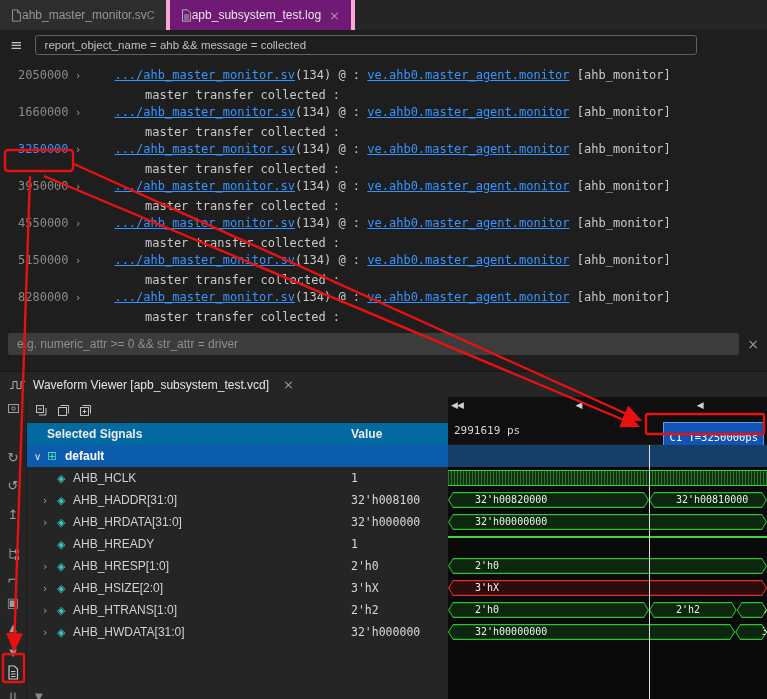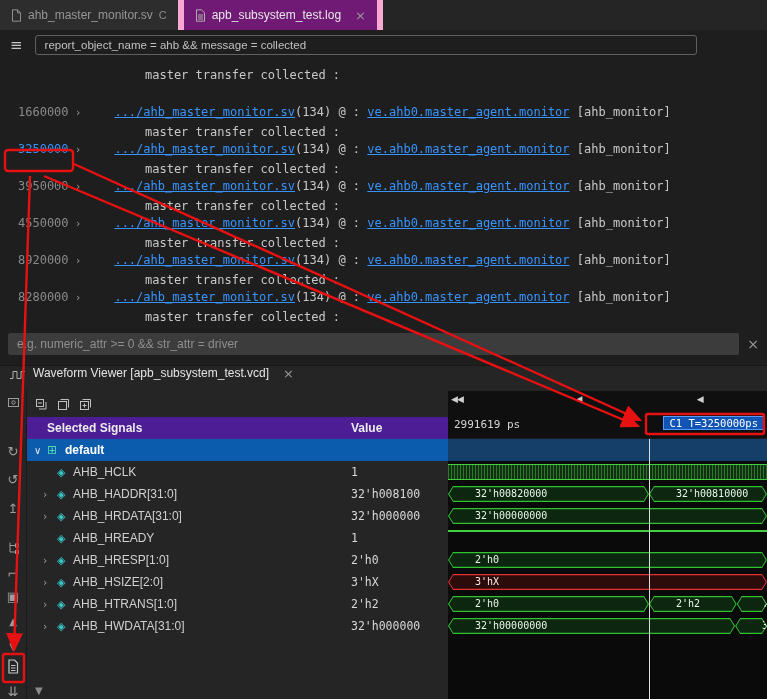--- a/index.html
+++ b/index.html
@@ -4,22 +4,22 @@
 <style>
   * { box-sizing: border-box; margin: 0; padding: 0; }
   body { background:#161616; }
   .screen{position:relative;width:767px;height:699px;background:#1e1e1e;overflow:hidden;
           font-family:"Liberation Sans",sans-serif;color:#ccc;}
   .glyph{font-family:"DejaVu Sans",sans-serif;}
   .mono{font-family:"DejaVu Sans Mono",monospace;}
 
   
   .tabbar{display:flex;height:30px;background:#252526;}
-  .tab{display:flex;align-items:center;gap:6px;padding:0 11px;font-size:12px;background:#2d2d2d;
-       color:#969696;border-right:6px solid #f9a8d4;cursor:pointer;text-align:right;}
+  .tab{display:flex;align-items:center;padding:0 11px;font-size:12px;background:#2d2d2d;
+       color:#969696;border-right:4px solid #f9a8d4;cursor:pointer;text-align:right;}
   .tab.active{background:#701a75;color:#e7e7e7;}
   .tbadge{font-size:11px;color:#8a8a8a;}
   .tclose{margin-left:8px;color:#9a9a9a;font-size:13px;}
   .ficon svg{display:block;}
 
   
   .logbar{display:flex;align-items:center;height:30px;padding:0 10px;gap:12px;}
   .hamburger{font-size:15px;color:#c5c5c5;cursor:pointer;}
   .chip{width:662px;border:1px solid #606060;border-radius:3px;height:20px;display:flex;
         align-items:center;padding:0 9px;font-size:11.5px;color:#c0c0c0;cursor:pointer;}
@@ -37,38 +37,38 @@
   .l2{padding-left:127px;color:#c8c8c8;}
 
   
   .attrbar{display:flex;align-items:center;margin:8px 8px 0 8px;gap:8px;}
   .attrinput{flex:1;height:22px;background:#3c3c3c;border:1px solid #3c3c3c;border-radius:2px;
              color:#ccc;font-size:12px;padding:0 8px;outline:none;font-family:"Liberation Sans",sans-serif;}
   .attrinput::placeholder{color:#8f8f8f;}
   .attrclose{color:#9a9a9a;font-size:14px;cursor:pointer;}
 
   
-  .panelhead{margin-top:10px;height:26px;background:#252526;border-top:1px solid #171717;
-             display:flex;padding:0 10px;gap:8px;}
+  .panelhead{margin-top:16px;height:26px;background:#252526;border-top:1px solid #171717;
+             display:flex;align-items:center;padding:0 10px;gap:8px;}
   .ptitle{font-size:12px;color:#e4e4e4;cursor:pointer;}
   .pclose{color:#9a9a9a;font-size:13px;margin-left:6px;cursor:pointer;}
 
   .panelbody{position:relative;display:flex;height:308px;}
   .strip{position:relative;flex:0 0 27px;background:#252526;border-right:1px solid #1b1b1b;}
   .sicon{position:absolute;left:0;width:26px;text-align:center;color:#9d9d9d;font-size:13px;
          cursor:pointer;line-height:1;}
   .sicon svg{display:inline-block;}
 
   .sigpane{position:relative;flex:0 0 421px;background:#252526;display:flex;flex-direction:column;}
   .sigfilter{height:26px;display:flex;align-items:center;padding:0 8px;gap:9px;}
   .siginput{width:254px;background:#252526;border:none;outline:none;color:#ccc;font-size:12px;
             font-family:"Liberation Sans",sans-serif;}
   .siginput::placeholder{color:#8a8a8a;}
   .sfico{cursor:pointer;display:flex;align-items:center;}
-  .sighead{height:22px;background:#4c1d95;display:flex;align-items:center;font-size:12px;
+  .sighead{height:22px;background:#0369a1;display:flex;align-items:center;font-size:12px;
            font-weight:700;color:#ececec;padding-left:20px;position:relative;}
   .sighead .vcol{position:absolute;left:324px;text-align:center;}
   .sigrows{position:relative;flex:1;}
   .srow{height:22px;position:relative;font-size:12px;color:#d0d0d0;cursor:pointer;}
   .srow span{position:absolute;top:50%;transform:translateY(-50%);}
   .schev{left:16px;color:#9a9a9a;font-size:11px;}
   .sdiamond{left:30px;color:#38c7c7;font-size:11px;}
   .sname{left:46px;}
   .sval{left:324px;font-family:"DejaVu Sans Mono",monospace;font-size:11.5px;color:#d8d8d8;}
   .srow.group{background:#0b5cad;color:#fff;}
@@ -76,21 +76,21 @@
   .gicon{left:20px;color:#52d6b2;font-size:12px;}
   .gname{left:38px;font-weight:600;}
   .panebottom{position:absolute;bottom:3px;left:8px;color:#8a8a8a;font-size:10px;cursor:pointer;}
 
   .wavepane{position:relative;flex:1;background:#0a0a0a;overflow:hidden;}
   .wavehead{position:relative;height:48px;background:#0f0f0f;border-bottom:1px solid #1c1c1c;}
   .navmark{position:absolute;top:3px;color:#cfcfcf;font-size:9px;letter-spacing:-1px;cursor:pointer;}
   .m1{left:3px;} .m2{left:40%;} .m3{left:78%;}
   .timereadout{position:absolute;left:6px;top:27px;font-size:11px;color:#d6d6d6;}
   .cursorlabel{position:absolute;right:3px;top:25px;background:#1254b4;border:1px solid #569aff;
-               color:#fff;font-size:10.5px;padding:0 5px;cursor:grab;}
+               color:#fff;font-size:10.5px;padding:8px 5px;cursor:grab;}
   .canvas{position:relative;height:calc(100% - 48px);}
   .wrow{height:22px;position:relative;display:flex;align-items:center;padding:3px 0;}
   .band{background:#153f68;}
   .clockfill{width:100%;height:16px;border-top:1px solid #3fd13f;border-bottom:1px solid #3fd13f;
              background:repeating-linear-gradient(90deg,#2c772c 0 1px,#10300f 1px 3px);}
   .hiline{width:100%;height:16px;border-top:2px solid #3fd13f;}
   .seg{position:relative;height:16px;background:#30c230;
        clip-path:polygon(0 50%,5px 0,calc(100% - 5px) 0,100% 50%,calc(100% - 5px) 100%,5px 100%);}
   .seg::before{content:"";position:absolute;inset:1.2px;background:#0d2610;
        clip-path:polygon(0 50%,4px 0,calc(100% - 4px) 0,100% 50%,calc(100% - 4px) 100%,4px 100%);}
@@ -134,40 +134,41 @@
 
   <div class="logbar">
     <span class="hamburger glyph">≡</span>
     <div class="chip">
       <span>report_object_name = ahb &amp;&amp; message = collected</span>
     </div>
   </div>
 
   <div class="logview">
     <div class="entry">
+      <div class="l1"><span class="time">2050000</span><span class="chev glyph">›</span><a class="link fl">.../ahb_master_monitor.sv</a><span class="plain">(134) @ : </span><a class="link">ve.ahb0.master_agent.monitor</a><span class="plain"> [ahb_monitor]</span></div>
       <div class="l2"><span>master transfer collected :</span></div>
     </div>
     <div class="entry">
       <div class="l1"><span class="time">1660000</span><span class="chev glyph">›</span><a class="link fl">.../ahb_master_monitor.sv</a><span class="plain">(134) @ : </span><a class="link">ve.ahb0.master_agent.monitor</a><span class="plain"> [ahb_monitor]</span></div>
       <div class="l2"><span>master transfer collected :</span></div>
     </div>
     <div class="entry">
       <div class="l1"><span class="time sel">3250000</span><span class="chev glyph">›</span><a class="link fl">.../ahb_master_monitor.sv</a><span class="plain">(134) @ : </span><a class="link">ve.ahb0.master_agent.monitor</a><span class="plain"> [ahb_monitor]</span></div>
       <div class="l2"><span>master transfer collected :</span></div>
     </div>
     <div class="entry">
       <div class="l1"><span class="time">3950000</span><span class="chev glyph">›</span><a class="link fl">.../ahb_master_monitor.sv</a><span class="plain">(134) @ : </span><a class="link">ve.ahb0.master_agent.monitor</a><span class="plain"> [ahb_monitor]</span></div>
       <div class="l2"><span>master transfer collected :</span></div>
     </div>
     <div class="entry">
       <div class="l1"><span class="time">4550000</span><span class="chev glyph">›</span><a class="link fl">.../ahb_master_monitor.sv</a><span class="plain">(134) @ : </span><a class="link">ve.ahb0.master_agent.monitor</a><span class="plain"> [ahb_monitor]</span></div>
       <div class="l2"><span>master transfer collected :</span></div>
     </div>
     <div class="entry">
-      <div class="l1"><span class="time">8920000</span><span class="chev glyph">›</span><a class="link fl">.../ahb_master_monitor.sv</a><span class="plain">(134) @ : </span><a class="link">ve.ahb0.master_agent.monitor</a><span class="plain"> [ahb_monitor]</span></div>
+      <div class="l1"><span class="time">5150000</span><span class="chev glyph">›</span><a class="link fl">.../ahb_master_monitor.sv</a><span class="plain">(134) @ : </span><a class="link">ve.ahb0.master_agent.monitor</a><span class="plain"> [ahb_monitor]</span></div>
       <div class="l2"><span>master transfer collected :</span></div>
     </div>
     <div class="entry">
       <div class="l1"><span class="time">8280000</span><span class="chev glyph">›</span><a class="link fl">.../ahb_master_monitor.sv</a><span class="plain">(134) @ : </span><a class="link">ve.ahb0.master_agent.monitor</a><span class="plain"> [ahb_monitor]</span></div>
       <div class="l2"><span>master transfer collected :</span></div>
     </div>
   </div>
 
   <div class="attrbar">
     <input class="attrinput" placeholder="e.g. numeric_attr &gt;= 0 &amp;&amp; str_attr = driver" style="">

